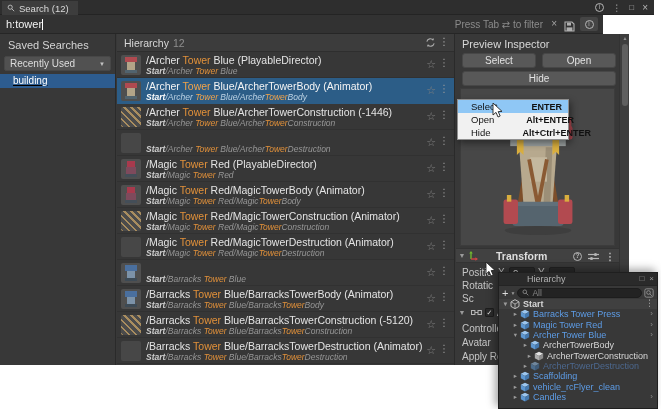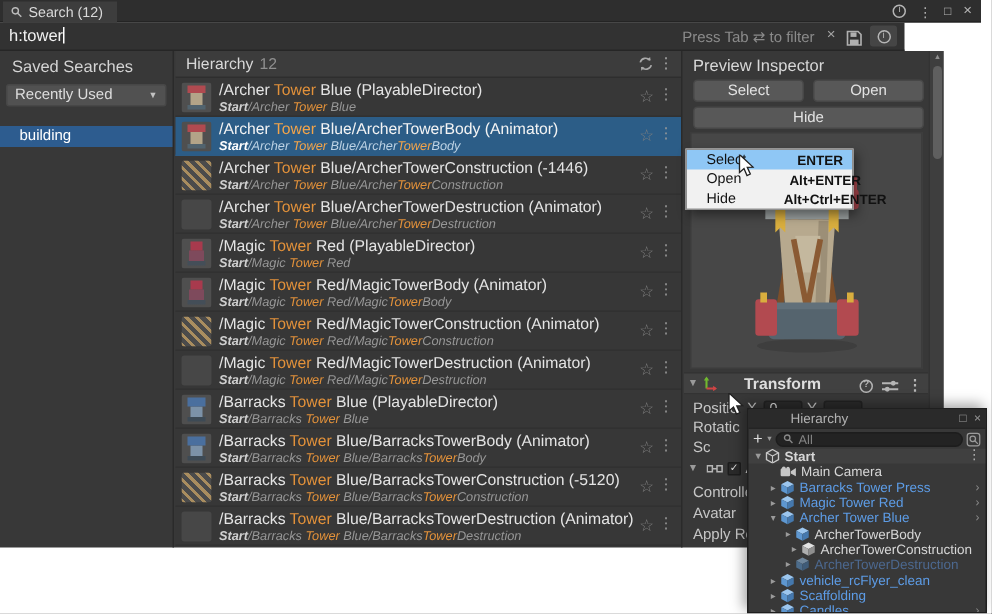--- a/index.html
+++ b/index.html
@@ -27,21 +27,21 @@
 
   
   .content{position:absolute;left:0;top:34px;width:629px;height:331px;background:#383838;}
 
   
   .left{position:absolute;left:0;top:0;width:116px;height:100%;border-right:1px solid #2a2a2a;}
   .sv-title{position:absolute;left:8px;top:5px;font-size:11px;color:#d4d4d4;}
   .dropdown{position:absolute;left:4px;top:22px;width:107px;height:15px;background:#515151;border:1px solid #474747;
             border-radius:2px;font-size:10px;color:#ddd;display:flex;align-items:center;justify-content:space-between;padding:0 5px;}
   .dd-caret{font-size:6px;color:#c2c2c2;}
-  .saved-list{position:absolute;left:0;top:50px;width:100%;}
+  .saved-list{position:absolute;left:0;top:40px;width:100%;text-decoration:underline;}
   .saved-item{height:14px;line-height:14px;padding-left:13px;font-size:10px;color:#c9c9c9;}
   .saved-item.sel{background:#2d5c8f;color:#fff;}
 
   
   .mid{position:absolute;left:117px;top:0;width:338px;height:100%;border-right:1px solid #2a2a2a;}
   .mid-header{position:relative;height:18px;background:#3c3c3c;border-bottom:1px solid #2e2e2e;
               display:flex;align-items:center;gap:4px;padding-left:7px;font-size:10.5px;color:#d8d8d8;}
   .mid-count{color:#8f8f8f;}
   .mh-sync{position:absolute;right:18px;top:3px;}
   .mh-kebab{position:absolute;right:5px;top:2px;color:#aaa;font-size:10px;}
@@ -210,21 +210,20 @@
           </div>
           <div class="row">
             <span class="thumb construction"></span>
             <span class="rtitle">/Archer <span class="hl">Tower</span> Blue/ArcherTowerConstruction (-1446)</span>
             <span class="rsub"><b>Start</b>/Archer <span class="hl">Tower</span> Blue/Archer<span class="hl">Tower</span>Construction</span>
             <span class="star">☆</span>
             <span class="kebab">⋮</span>
           </div>
           <div class="row">
             <span class="thumb destruction"></span>
-            <span class="rtitle">/Archer <span class="hl">Tower</span> Blue/ArcherTowerDestruction (Animator)</span>
             <span class="rsub"><b>Start</b>/Archer <span class="hl">Tower</span> Blue/Archer<span class="hl">Tower</span>Destruction</span>
             <span class="star">☆</span>
             <span class="kebab">⋮</span>
           </div>
           <div class="row">
             <span class="thumb magic"></span>
             <span class="rtitle">/Magic <span class="hl">Tower</span> Red (PlayableDirector)</span>
             <span class="rsub"><b>Start</b>/Magic <span class="hl">Tower</span> Red</span>
             <span class="star">☆</span>
             <span class="kebab">⋮</span>
@@ -245,21 +244,20 @@
           </div>
           <div class="row">
             <span class="thumb destruction"></span>
             <span class="rtitle">/Magic <span class="hl">Tower</span> Red/MagicTowerDestruction (Animator)</span>
             <span class="rsub"><b>Start</b>/Magic <span class="hl">Tower</span> Red/Magic<span class="hl">Tower</span>Destruction</span>
             <span class="star">☆</span>
             <span class="kebab">⋮</span>
           </div>
           <div class="row">
             <span class="thumb barracks"></span>
-            <span class="rtitle">/Barracks <span class="hl">Tower</span> Blue (PlayableDirector)</span>
             <span class="rsub"><b>Start</b>/Barracks <span class="hl">Tower</span> Blue</span>
             <span class="star">☆</span>
             <span class="kebab">⋮</span>
           </div>
           <div class="row">
             <span class="thumb barracks"></span>
             <span class="rtitle">/Barracks <span class="hl">Tower</span> Blue/BarracksTowerBody (Animator)</span>
             <span class="rsub"><b>Start</b>/Barracks <span class="hl">Tower</span> Blue/Barracks<span class="hl">Tower</span>Body</span>
             <span class="star">☆</span>
             <span class="kebab">⋮</span>
@@ -431,32 +429,20 @@
           <span class="t-icon">
             <svg width="10" height="10" viewBox="0 0 12 12">
               <path d="M6 0.8 L10.8 3.5 L10.8 8.9 L6 11.6 L1.2 8.9 L1.2 3.5 Z" fill="none" stroke="#c9c9c9" stroke-width="1.1"></path>
               <path d="M6 6 L6 11 M6 6 L10.5 3.6 M6 6 L1.5 3.6" stroke="#c9c9c9" stroke-width="0.9"></path>
             </svg>
           </span>
           <span class="c-white">Start</span>
           <span class="t-kebab">⋮</span>
         </div>
         <div class="t-row" style="padding-left: 12px;">
-          <span class="t-arrow"></span>
-          <span class="t-icon">
-            <svg width="11" height="9" viewBox="0 0 13 9">
-              <rect x="0.5" y="2" width="7.5" height="6" rx="1" fill="#c6c6c6"></rect>
-              <path d="M8.5 4.2 L12.5 1.5 L12.5 8 L8.5 5.8 Z" fill="#c6c6c6"></path>
-              <circle cx="3" cy="1.8" r="1.5" fill="#c6c6c6"></circle>
-              <circle cx="6.3" cy="1.8" r="1.3" fill="#c6c6c6"></circle>
-            </svg>
-          </span>
-          <span class="c-white">Main Camera</span>
-        </div>
-        <div class="t-row" style="padding-left: 12px;">
           <span class="t-arrow">▸</span>
           <span class="t-icon">
             <svg width="10" height="10" viewBox="0 0 12 12">
               <path d="M6 0.8 L11 3.4 L6 6 L1 3.4 Z" fill="#9cc6ee"></path>
               <path d="M1 3.4 L6 6 L6 11.4 L1 8.8 Z" fill="#5e97d0"></path>
               <path d="M11 3.4 L6 6 L6 11.4 L11 8.8 Z" fill="#4578ad"></path>
             </svg>
           </span>
           <span class="c-blue">Barracks Tower Press</span>
           <span class="t-chev">›</span>
@@ -520,32 +506,32 @@
         </div>
         <div class="t-row" style="padding-left: 12px;">
           <span class="t-arrow">▸</span>
           <span class="t-icon">
             <svg width="10" height="10" viewBox="0 0 12 12">
               <path d="M6 0.8 L11 3.4 L6 6 L1 3.4 Z" fill="#9cc6ee"></path>
               <path d="M1 3.4 L6 6 L6 11.4 L1 8.8 Z" fill="#5e97d0"></path>
               <path d="M11 3.4 L6 6 L6 11.4 L11 8.8 Z" fill="#4578ad"></path>
             </svg>
           </span>
+          <span class="c-blue">Scaffolding</span>
+        </div>
+        <div class="t-row" style="padding-left: 12px;">
+          <span class="t-arrow">▸</span>
+          <span class="t-icon">
+            <svg width="10" height="10" viewBox="0 0 12 12">
+              <path d="M6 0.8 L11 3.4 L6 6 L1 3.4 Z" fill="#9cc6ee"></path>
+              <path d="M1 3.4 L6 6 L6 11.4 L1 8.8 Z" fill="#5e97d0"></path>
+              <path d="M11 3.4 L6 6 L6 11.4 L11 8.8 Z" fill="#4578ad"></path>
+            </svg>
+          </span>
           <span class="c-blue">vehicle_rcFlyer_clean</span>
-        </div>
-        <div class="t-row" style="padding-left: 12px;">
-          <span class="t-arrow">▸</span>
-          <span class="t-icon">
-            <svg width="10" height="10" viewBox="0 0 12 12">
-              <path d="M6 0.8 L11 3.4 L6 6 L1 3.4 Z" fill="#9cc6ee"></path>
-              <path d="M1 3.4 L6 6 L6 11.4 L1 8.8 Z" fill="#5e97d0"></path>
-              <path d="M11 3.4 L6 6 L6 11.4 L11 8.8 Z" fill="#4578ad"></path>
-            </svg>
-          </span>
-          <span class="c-blue">Scaffolding</span>
         </div>
         <div class="t-row" style="padding-left: 12px;">
           <span class="t-arrow">▸</span>
           <span class="t-icon">
             <svg width="10" height="10" viewBox="0 0 12 12">
               <path d="M6 0.8 L11 3.4 L6 6 L1 3.4 Z" fill="#9cc6ee"></path>
               <path d="M1 3.4 L6 6 L6 11.4 L1 8.8 Z" fill="#5e97d0"></path>
               <path d="M11 3.4 L6 6 L6 11.4 L11 8.8 Z" fill="#4578ad"></path>
             </svg>
           </span>

